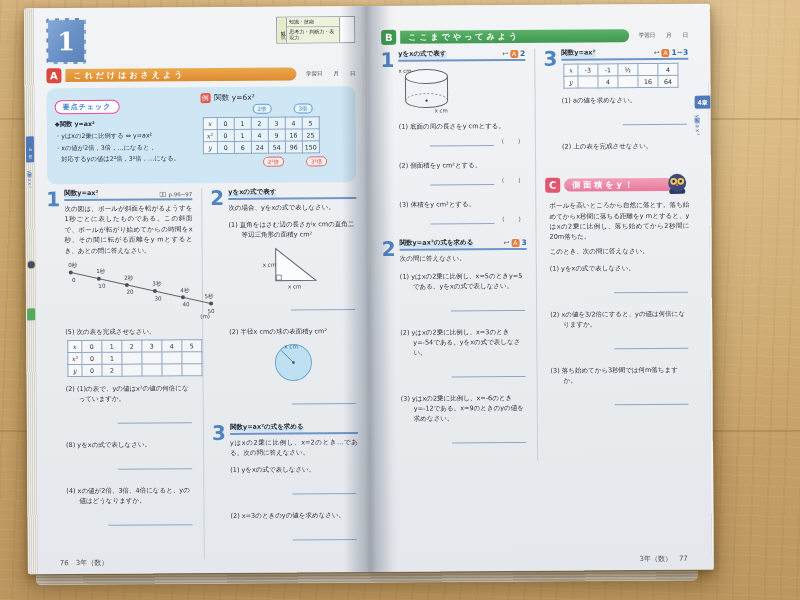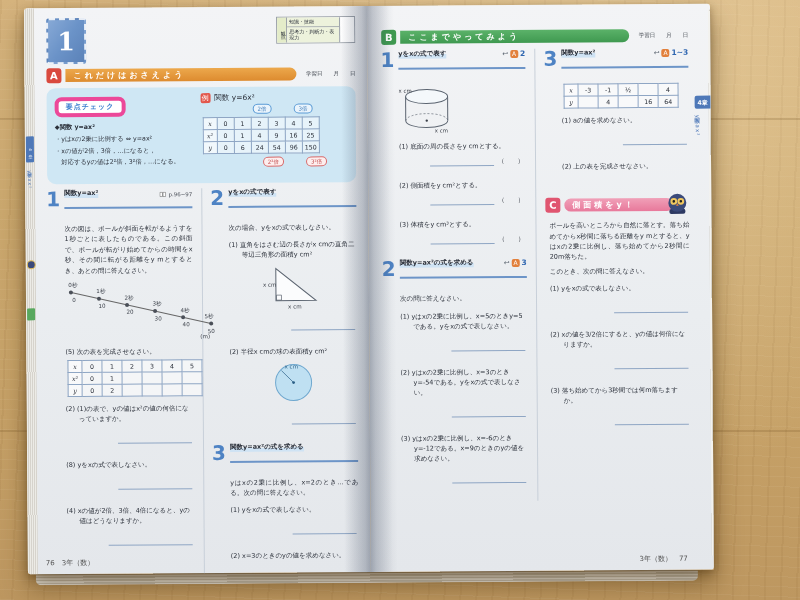--- a/index.html
+++ b/index.html
@@ -69,21 +69,21 @@
   .banner{flex:1;height:13px;border-radius:0 7px 7px 0;color:#fff;font-size:8px;font-weight:bold;
     letter-spacing:3px;display:flex;align-items:center;padding-left:8px;}
   .banner-a{background:linear-gradient(180deg,#eca84c,#dd8b2f);}
   .banner-b{background:linear-gradient(180deg,#5bb269,#3f9950);}
   .banner-c{background:linear-gradient(180deg,#f0a0b8,#e8799b);border-radius:7px;}
   .study{margin-left:6px;font-size:5.5px;color:#3a3f48;white-space:nowrap;}
 
   
   .bluebox{display:flex;gap:8px;background:#cfe7f4;border-radius:9px;padding:6px 8px;min-height:84px;}
   .kp-left{width:47%;}
-  .kp-label{display:inline-block;background:#fff;border:4px solid #ec4899;border-radius:7px;
+  .kp-label{display:inline-block;background:#fff;border:1px solid #ec4899;border-radius:7px;
     color:#3c7fd0;font-weight:bold;font-size:7px;padding:1px 7px;margin-bottom:3px;letter-spacing:1px;}
   .kp{font-size:6.3px;line-height:1.55;margin:2px 0;}
   .kp.t1{font-weight:bold;}
   .kp-right{flex:1;}
   .ex-head{display:flex;align-items:center;gap:4px;margin-bottom:1px;}
   .ex-badge{width:10px;height:10px;background:#e2574c;color:#fff;font-size:7px;border-radius:2px;
     display:flex;align-items:center;justify-content:center;}
   .ex-title{font-size:7.5px;}
   .bub-row{display:flex;gap:22px;margin:1px 0 1px 52px;}
   .bub-row.bot{margin-left:62px;}
@@ -98,39 +98,39 @@
   .vtab th{font-family:"DejaVu Serif",serif;font-style:italic;min-width:13px;background:rgba(255,255,255,.7);}
   .vtab.wide td{min-width:19px;}
 
   
   .cols{display:flex;margin-top:5px;}
   .col{flex:1;min-width:0;}
   .col + .col{border-left:1px solid #c8d0d9;padding-left:9px;margin-left:9px;}
   .prob{position:relative;padding-left:17px;margin-bottom:14px;}
   .pnum{position:absolute;left:-1px;top:-2px;font-size:20px;font-weight:bold;color:#4e83c4;}
   .phead{display:flex;align-items:flex-end;gap:10px;border-bottom:2px solid #6d95c8;
-    padding-bottom:9px;margin-bottom:15px;}
+    padding-bottom:1px;margin-bottom:3px;}
   .ptag{font-size:6.5px;font-weight:bold;background:linear-gradient(transparent 55%,#cfe3f4 55%);}
   .pref{margin-left:auto;font-size:5.5px;color:#4a4f58;display:flex;align-items:center;gap:2px;}
   .linkref{margin-left:auto;display:flex;align-items:center;gap:2px;font-size:6px;}
   .arr{color:#5b6470;font-size:7px;}
   .lbadge{width:8px;height:8px;background:#e2803c;color:#fff;font-size:6px;border-radius:2px;
     display:flex;align-items:center;justify-content:center;}
   .lnum{color:#2f66b0;font-weight:bold;font-size:7.5px;}
   .pbody{font-size:6.5px;line-height:1.6;margin:2px 0 4px;text-align:justify;}
   .q{font-size:6.5px;line-height:1.55;padding-left:13px;text-indent:-13px;margin:7px 0 2px;}
   .ans{text-align:right;margin:5px 2px 12px 0;}
   .line{display:inline-block;border-bottom:1px solid #8fa6c4;height:8px;}.w64{width:64px}.w74{width:74px}.w84{width:84px}
   .ansrow{display:flex;justify-content:flex-end;align-items:flex-end;gap:4px;margin:6px 2px 14px 0;}
   .paren{font-size:6.5px;color:#3a3f48;}
   .bodywrap{display:flex;gap:4px;align-items:flex-start;}
   .bodywrap .pbody{flex:1;}
   .dia{display:block;margin:2px auto;}
   .footer{position:absolute;bottom:6px;font-size:7px;color:#555;}
-  .footer.l{left:18px;margin-top:34px;}
+  .footer.l{left:32px;margin-top:34px;}
   .footer.r{right:26px;}
 
   
   .etab{position:absolute;right:0;top:92px;width:16px;z-index:8;text-align:center;}
   .etab-ch{background:#4e78b8;color:#fff;font-size:6px;font-weight:bold;border-radius:2px 0 0 2px;
     padding:3px 1px;line-height:1.2;}
   .etab-label{writing-mode:vertical-rl;font-size:5.5px;color:#4e78b8;margin-top:4px;letter-spacing:1px;}
 
   svg text{font-family:"DejaVu Sans",sans-serif;}
 </style>

